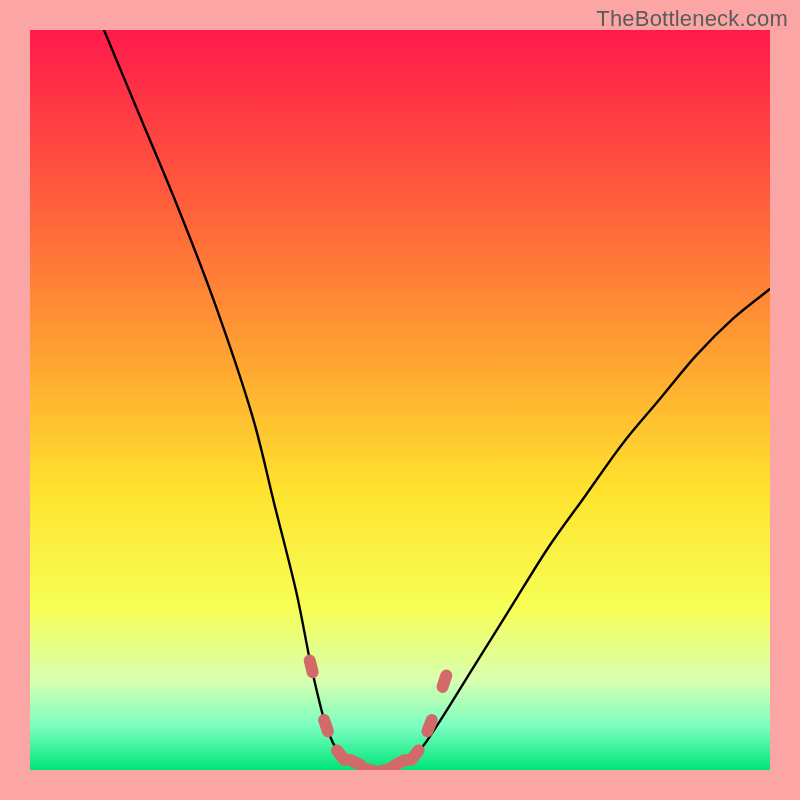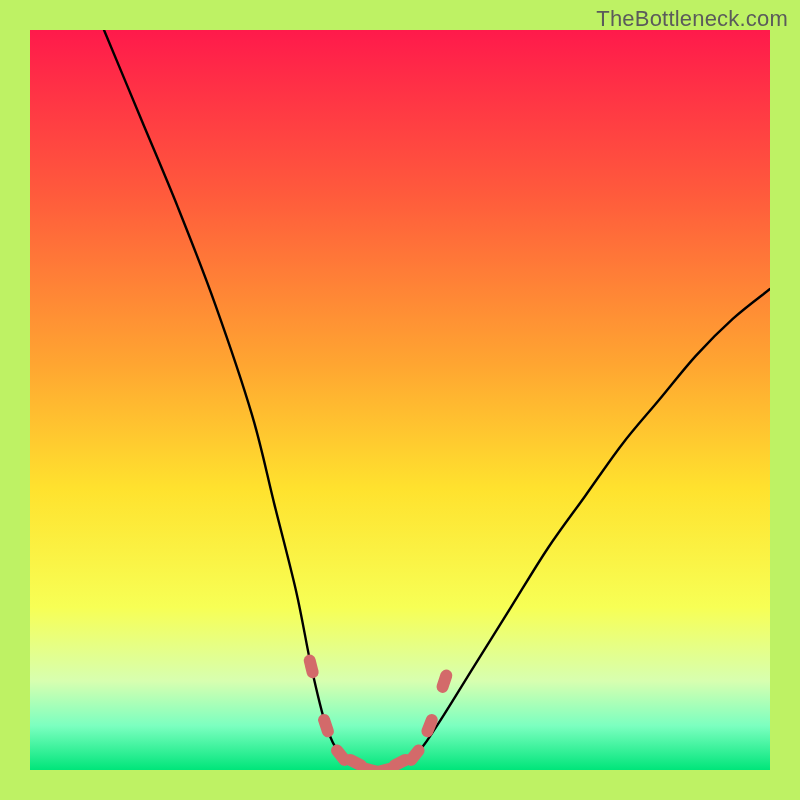--- a/index.html
+++ b/index.html
@@ -1,21 +1,21 @@
 <!DOCTYPE html>
 <html><head>
 <meta charset="utf-8">
 <style>
   * { margin: 0; padding: 0; box-sizing: border-box; }
   html, body { width: 800px; height: 800px; overflow: hidden; background: #000; }
   .frame {
     position: relative;
     width: 800px;
     height: 800px;
-    background: #bef264;
+    background: #fca5a5;
   }
   .plot-area {
     position: absolute;
     left: 30px;
     top: 30px;
     width: 740px;
     height: 740px;
     overflow: hidden;
   }
   .gradient-bg {

